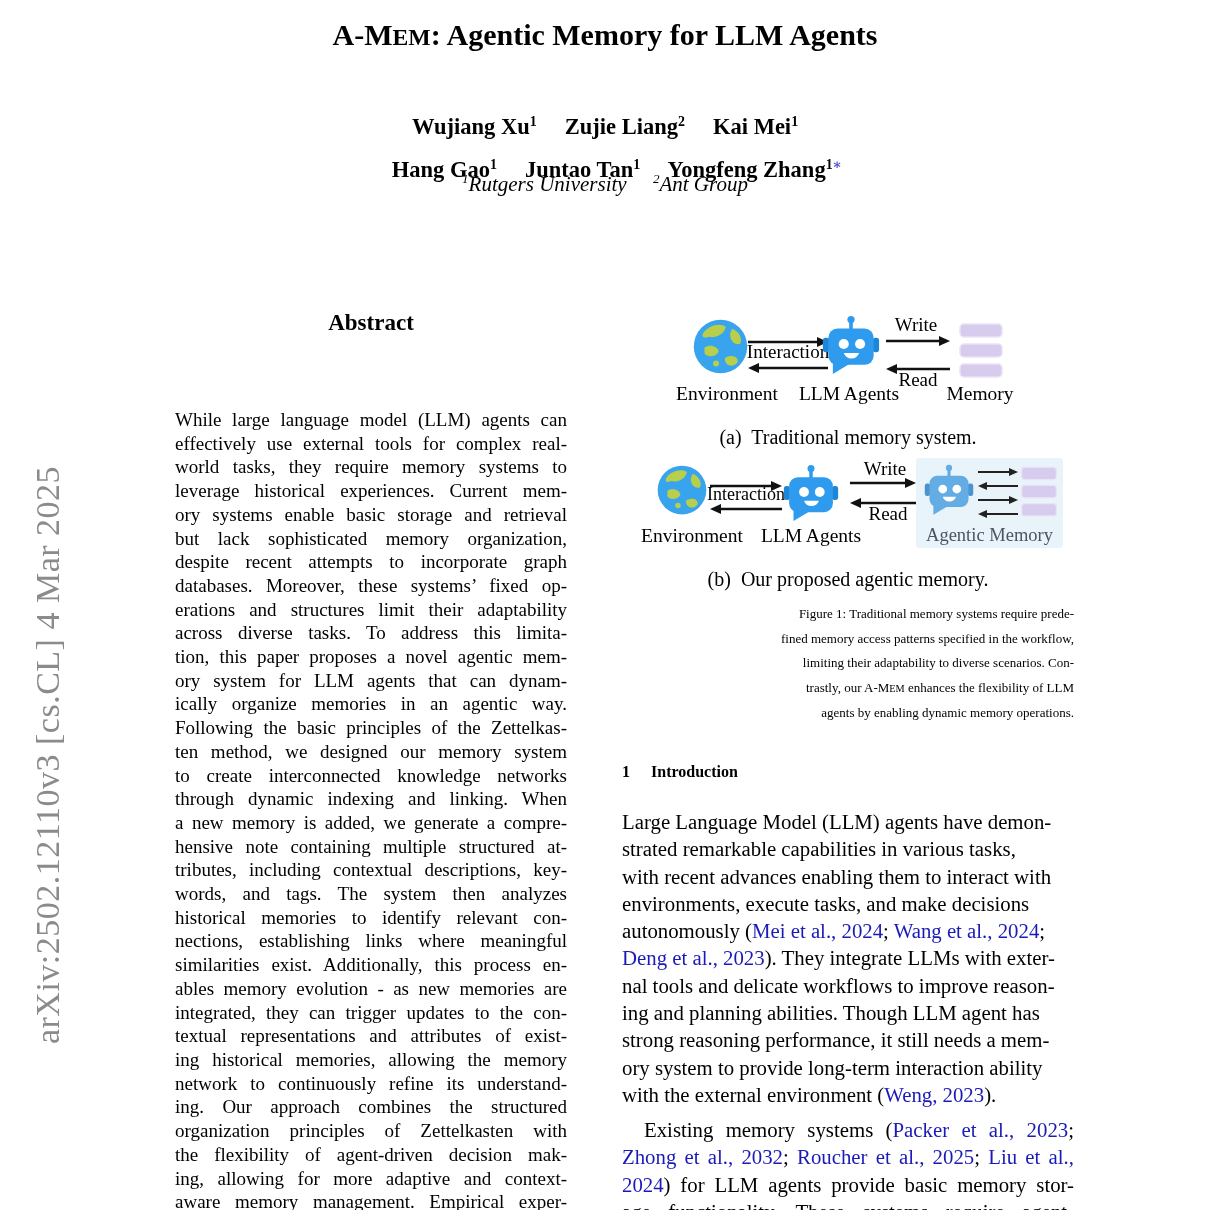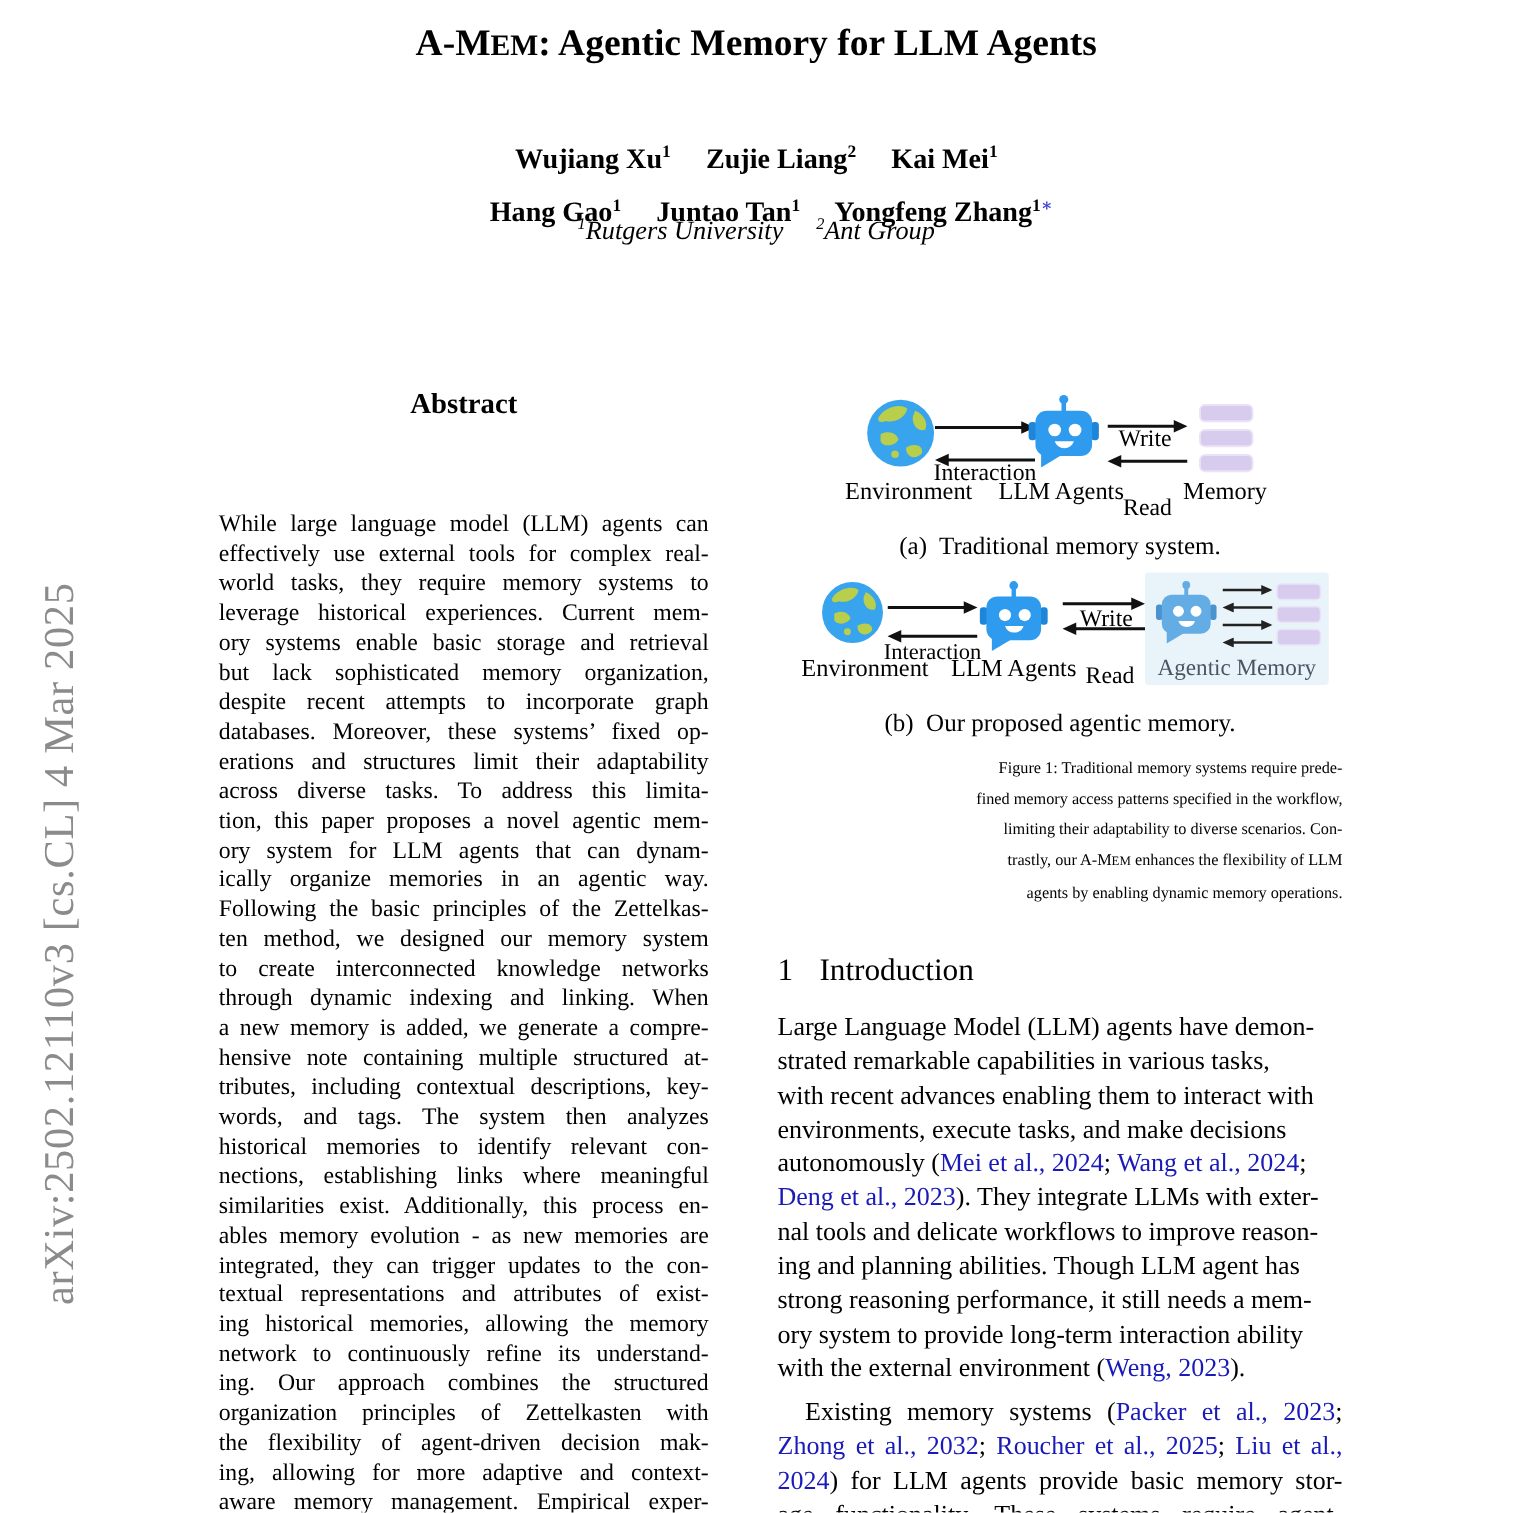--- a/index.html
+++ b/index.html
@@ -37,41 +37,41 @@
     font-size:19px;line-height:23.7px;white-space:pre-line;
     text-align:justify;text-align-last:justify;margin-top:20px;
   }
 
   .col-right{position:absolute;left:622px;top:310px;width:452px;}
   .fig{position:absolute;left:0;width:452px;}
   .fig-a{top:0;height:100px;}
   .fig-b{top:145px;height:100px;}
   .icon{position:absolute;}
   .arrow{position:absolute;}
-  .arrow-label{position:absolute;font-size:19px;white-space:nowrap;transform:translateX(-50%);margin-top:27px;}
+  .arrow-label{position:absolute;font-size:19px;white-space:nowrap;transform:translateX(-50%);}
   .node-label{position:absolute;font-size:19.5px;white-space:nowrap;transform:translateX(-50%);}
   .agentic-box{
     position:absolute;left:294px;top:3px;width:147px;height:90px;
     background:#e9f3fa;border-radius:3px;
   }
   .agentic-label{
     position:absolute;bottom:2px;left:0;width:100%;text-align:center;
     font-size:18.5px;color:#4a5563;white-space:nowrap;
   }
   .subcaption{
     position:absolute;left:0;width:100%;text-align:center;
     font-size:20px;white-space:pre;
   }
   .cap-a{top:116px;}
   .cap-b{top:258px;}
   .fig1-caption{
     position:absolute;top:292px;left:0;width:452px;
     font-size:13px;line-height:24.6px;white-space:pre-line;text-align:right;
   }
-  .section-heading{position:absolute;top:453px;left:0;font-size:25px;font-weight:normal;}
+  .section-heading{position:absolute;top:453px;left:0;font-size:16px;font-weight:bold;}
   .section-heading .num{margin-right:21px;}
   .body-para{
     position:absolute;left:0;width:452px;
     font-size:20.8px;line-height:27.3px;white-space:pre-line;
   }
   .para1{top:498px;text-align:left;}
   .para2{top:806px;text-indent:22px;text-align:justify;text-align-last:justify;}
 </style>
 </head>
 <body>

